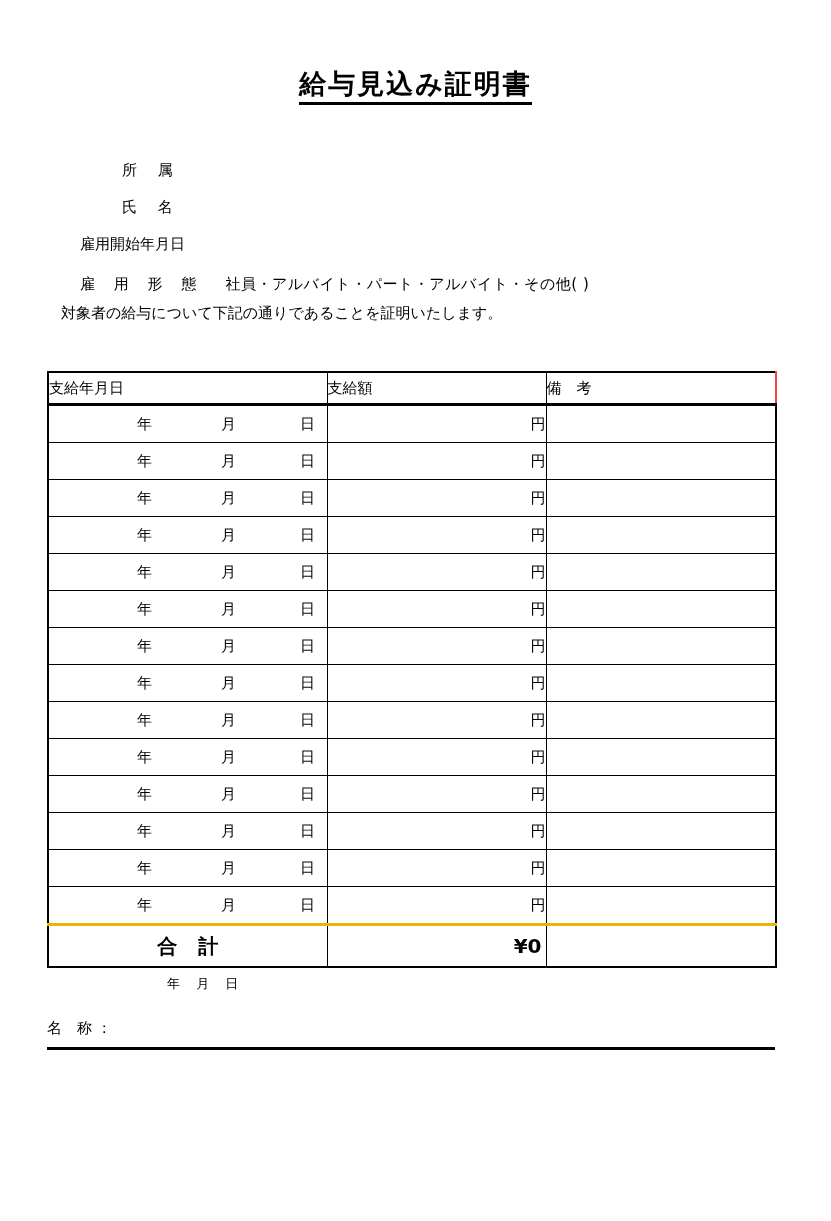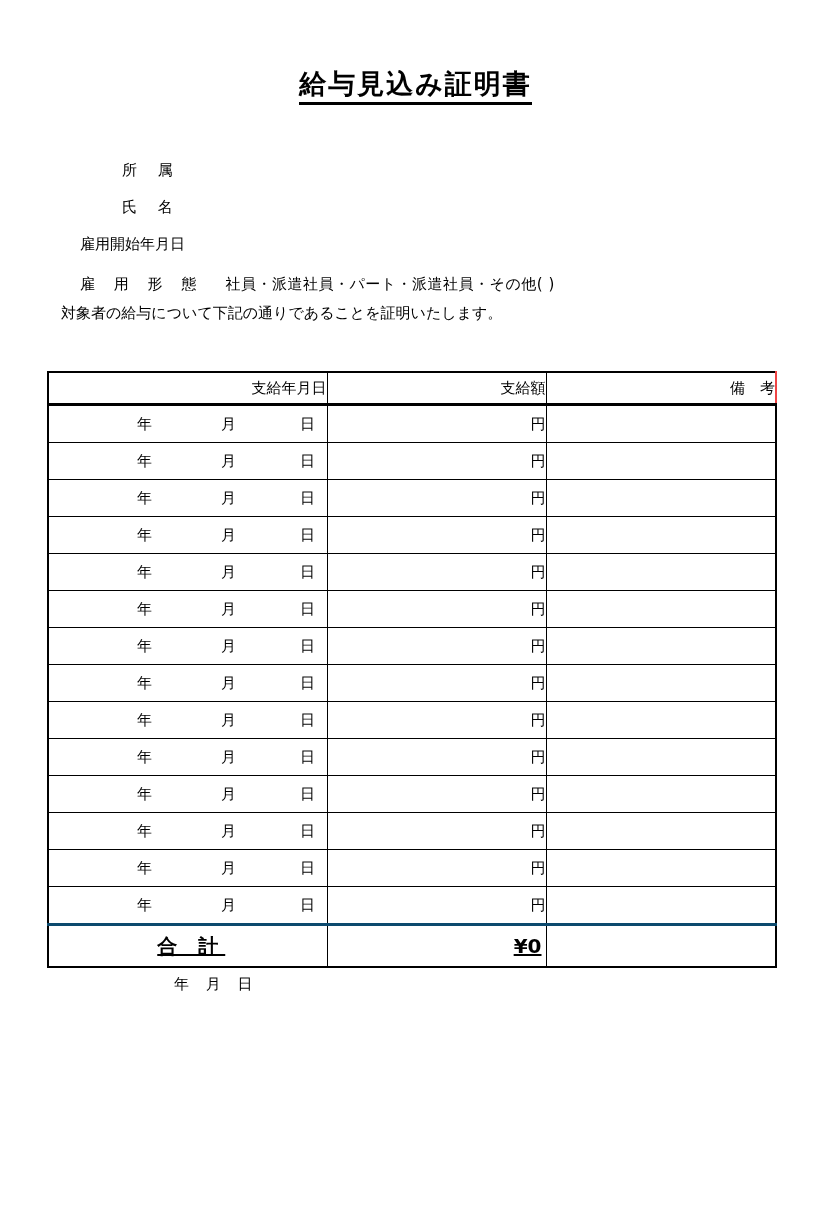--- a/index.html
+++ b/index.html
@@ -76,21 +76,21 @@
   .pay-table td {
     border: 1px solid #000;
     padding: 0;
     height: 36px;
     font-weight: normal;
     font-size: 15px;
     vertical-align: middle;
   }
   .pay-table thead th {
     height: 30px;
-    text-align: right;
+    text-align: left;
     border-bottom: 3px solid #000;
     border-top: 2px solid #000;
   }
   .pay-table thead th:first-child { border-left: 2px solid #000; }
   .pay-table thead th:last-child  { border-right: 2px solid #ef4444; }
 
   .pay-table tbody td:first-child { border-left: 2px solid #000; }
   .pay-table tbody td:last-child  { border-right: 2px solid #000; }
 
   .date-cell {
@@ -101,44 +101,43 @@
   .date-cell .d { position: absolute; left: 251px; top: 50%; transform: translateY(-50%); }
 
   .amt-cell {
     text-align: right;
     padding-right: 4px;
   }
   .note-cell { }
 
   tr.total-row td {
     height: 40px;
-    border-top: 3px solid #0c4a6e;
+    border-top: 3px solid #eab308;
     border-bottom: 2px solid #000;
-    text-decoration: underline;
   }
   tr.total-row .total-label {
     text-align: center;
     font-size: 20px;
     font-weight: bold;
     letter-spacing: 7px;
     text-indent: 7px;
   }
   tr.total-row .total-amt {
     text-align: right;
     font-size: 20px;
     font-weight: bold;
     padding-right: 4px;
   }
 
   
   .foot-date {
     position: absolute;
     top: 975px;
-    left: 174px;
-    font-size: 15px;
+    left: 167px;
+    font-size: 13px;
     letter-spacing: 6px;
     white-space: pre;
   }
   .sig-block {
     position: absolute;
     left: 47px;
     top: 1005px;
     width: 728px;
   }
   .sig-row {
@@ -176,21 +175,21 @@
 
   <div class="hdr hdr-shimei">
     <span>氏 名</span>
   </div>
 
   <div class="hdr hdr-koyoubi">
     <span>雇用開始年月日</span>
   </div>
 
   <div class="hdr hdr-keitai">
-    <span class="lbl">雇 用 形 態</span><span class="val">社員・派遣社員・パート・派遣社員・その他( )</span>
+    <span class="lbl">雇 用 形 態</span><span class="val">社員・アルバイト・パート・アルバイト・その他( )</span>
   </div>
 
   <div class="hdr hdr-stmt">対象者の給与について下記の通りであることを証明いたします。</div>
 
   <table class="pay-table">
     <colgroup>
       <col class="c-date">
       <col class="c-amt">
       <col class="c-note">
     </colgroup>
@@ -332,15 +331,19 @@
           <td class="total-label">合 計</td>
           <td class="total-amt">¥0</td>
           <td class="note-cell"></td>
         </tr>
       </tbody>
   </table>
 
   <div class="foot-date">年 月 日</div>
 
   <div class="sig-block" id="signature-block">
+      <div class="sig-row">
+        <span class="sig-label">名　称 ：</span>
+        <span class="sig-value"></span>
+      </div>
     </div>
 
 </div>
 
 </body></html>

